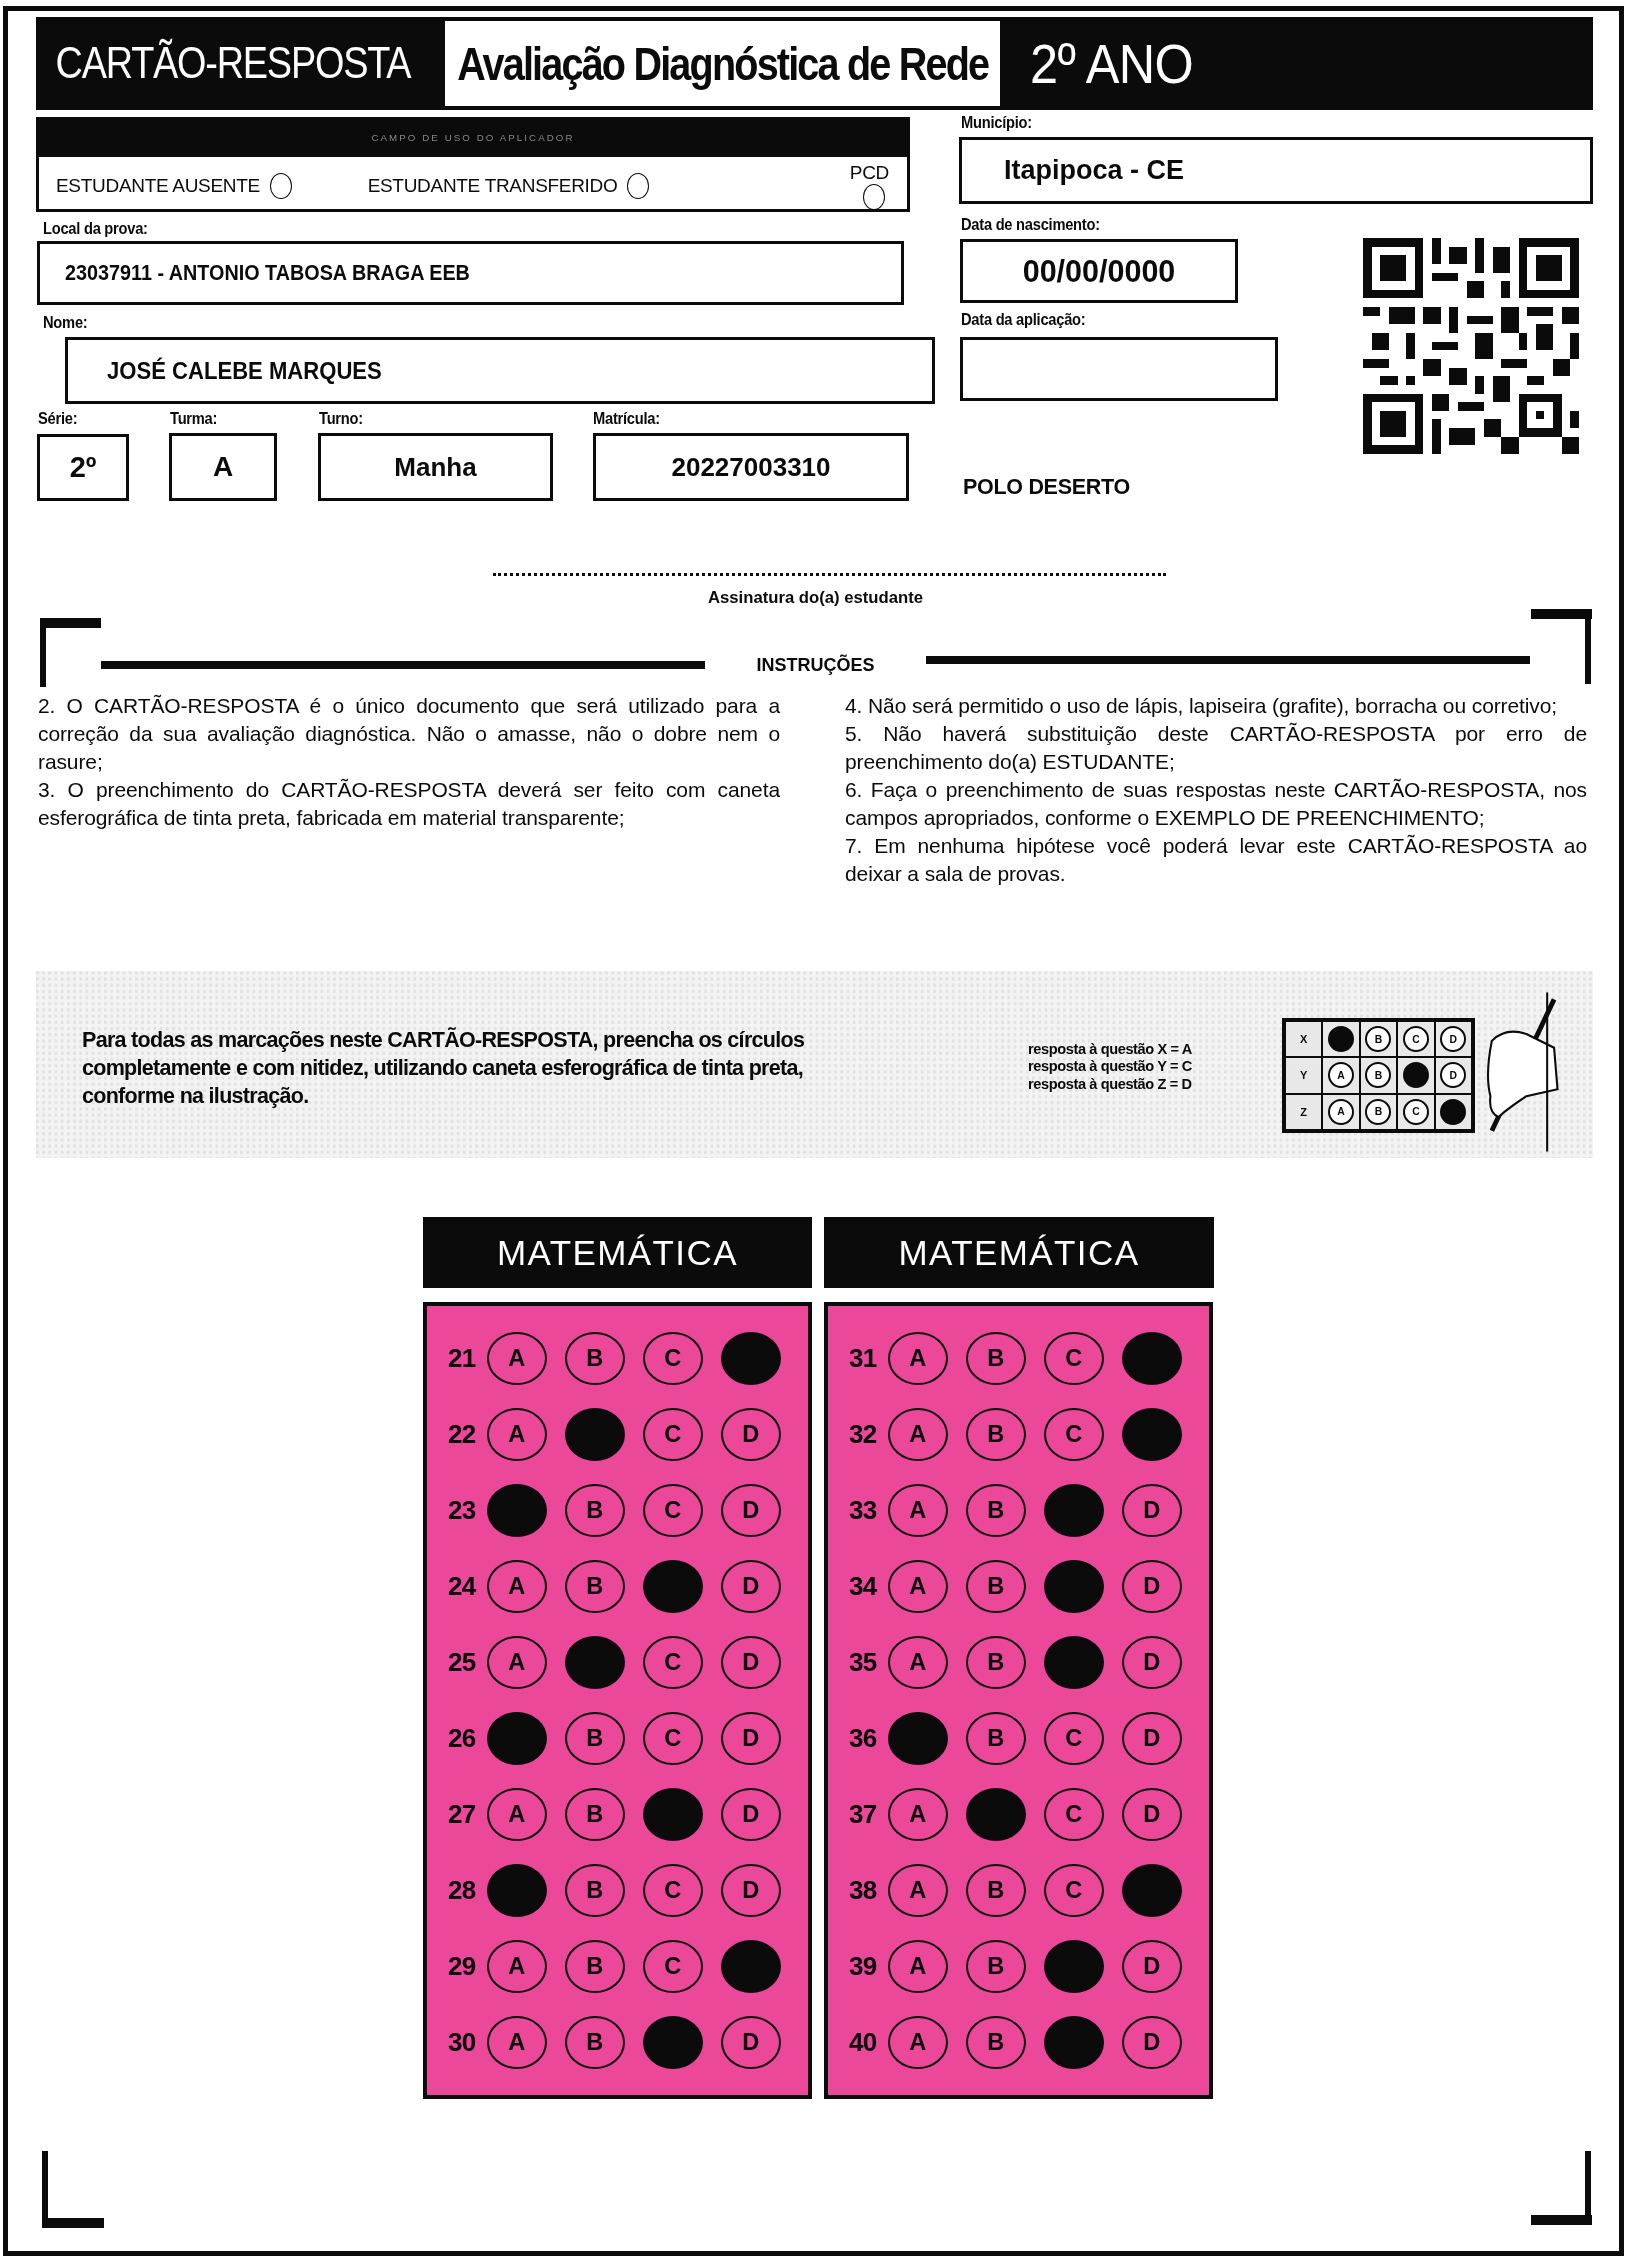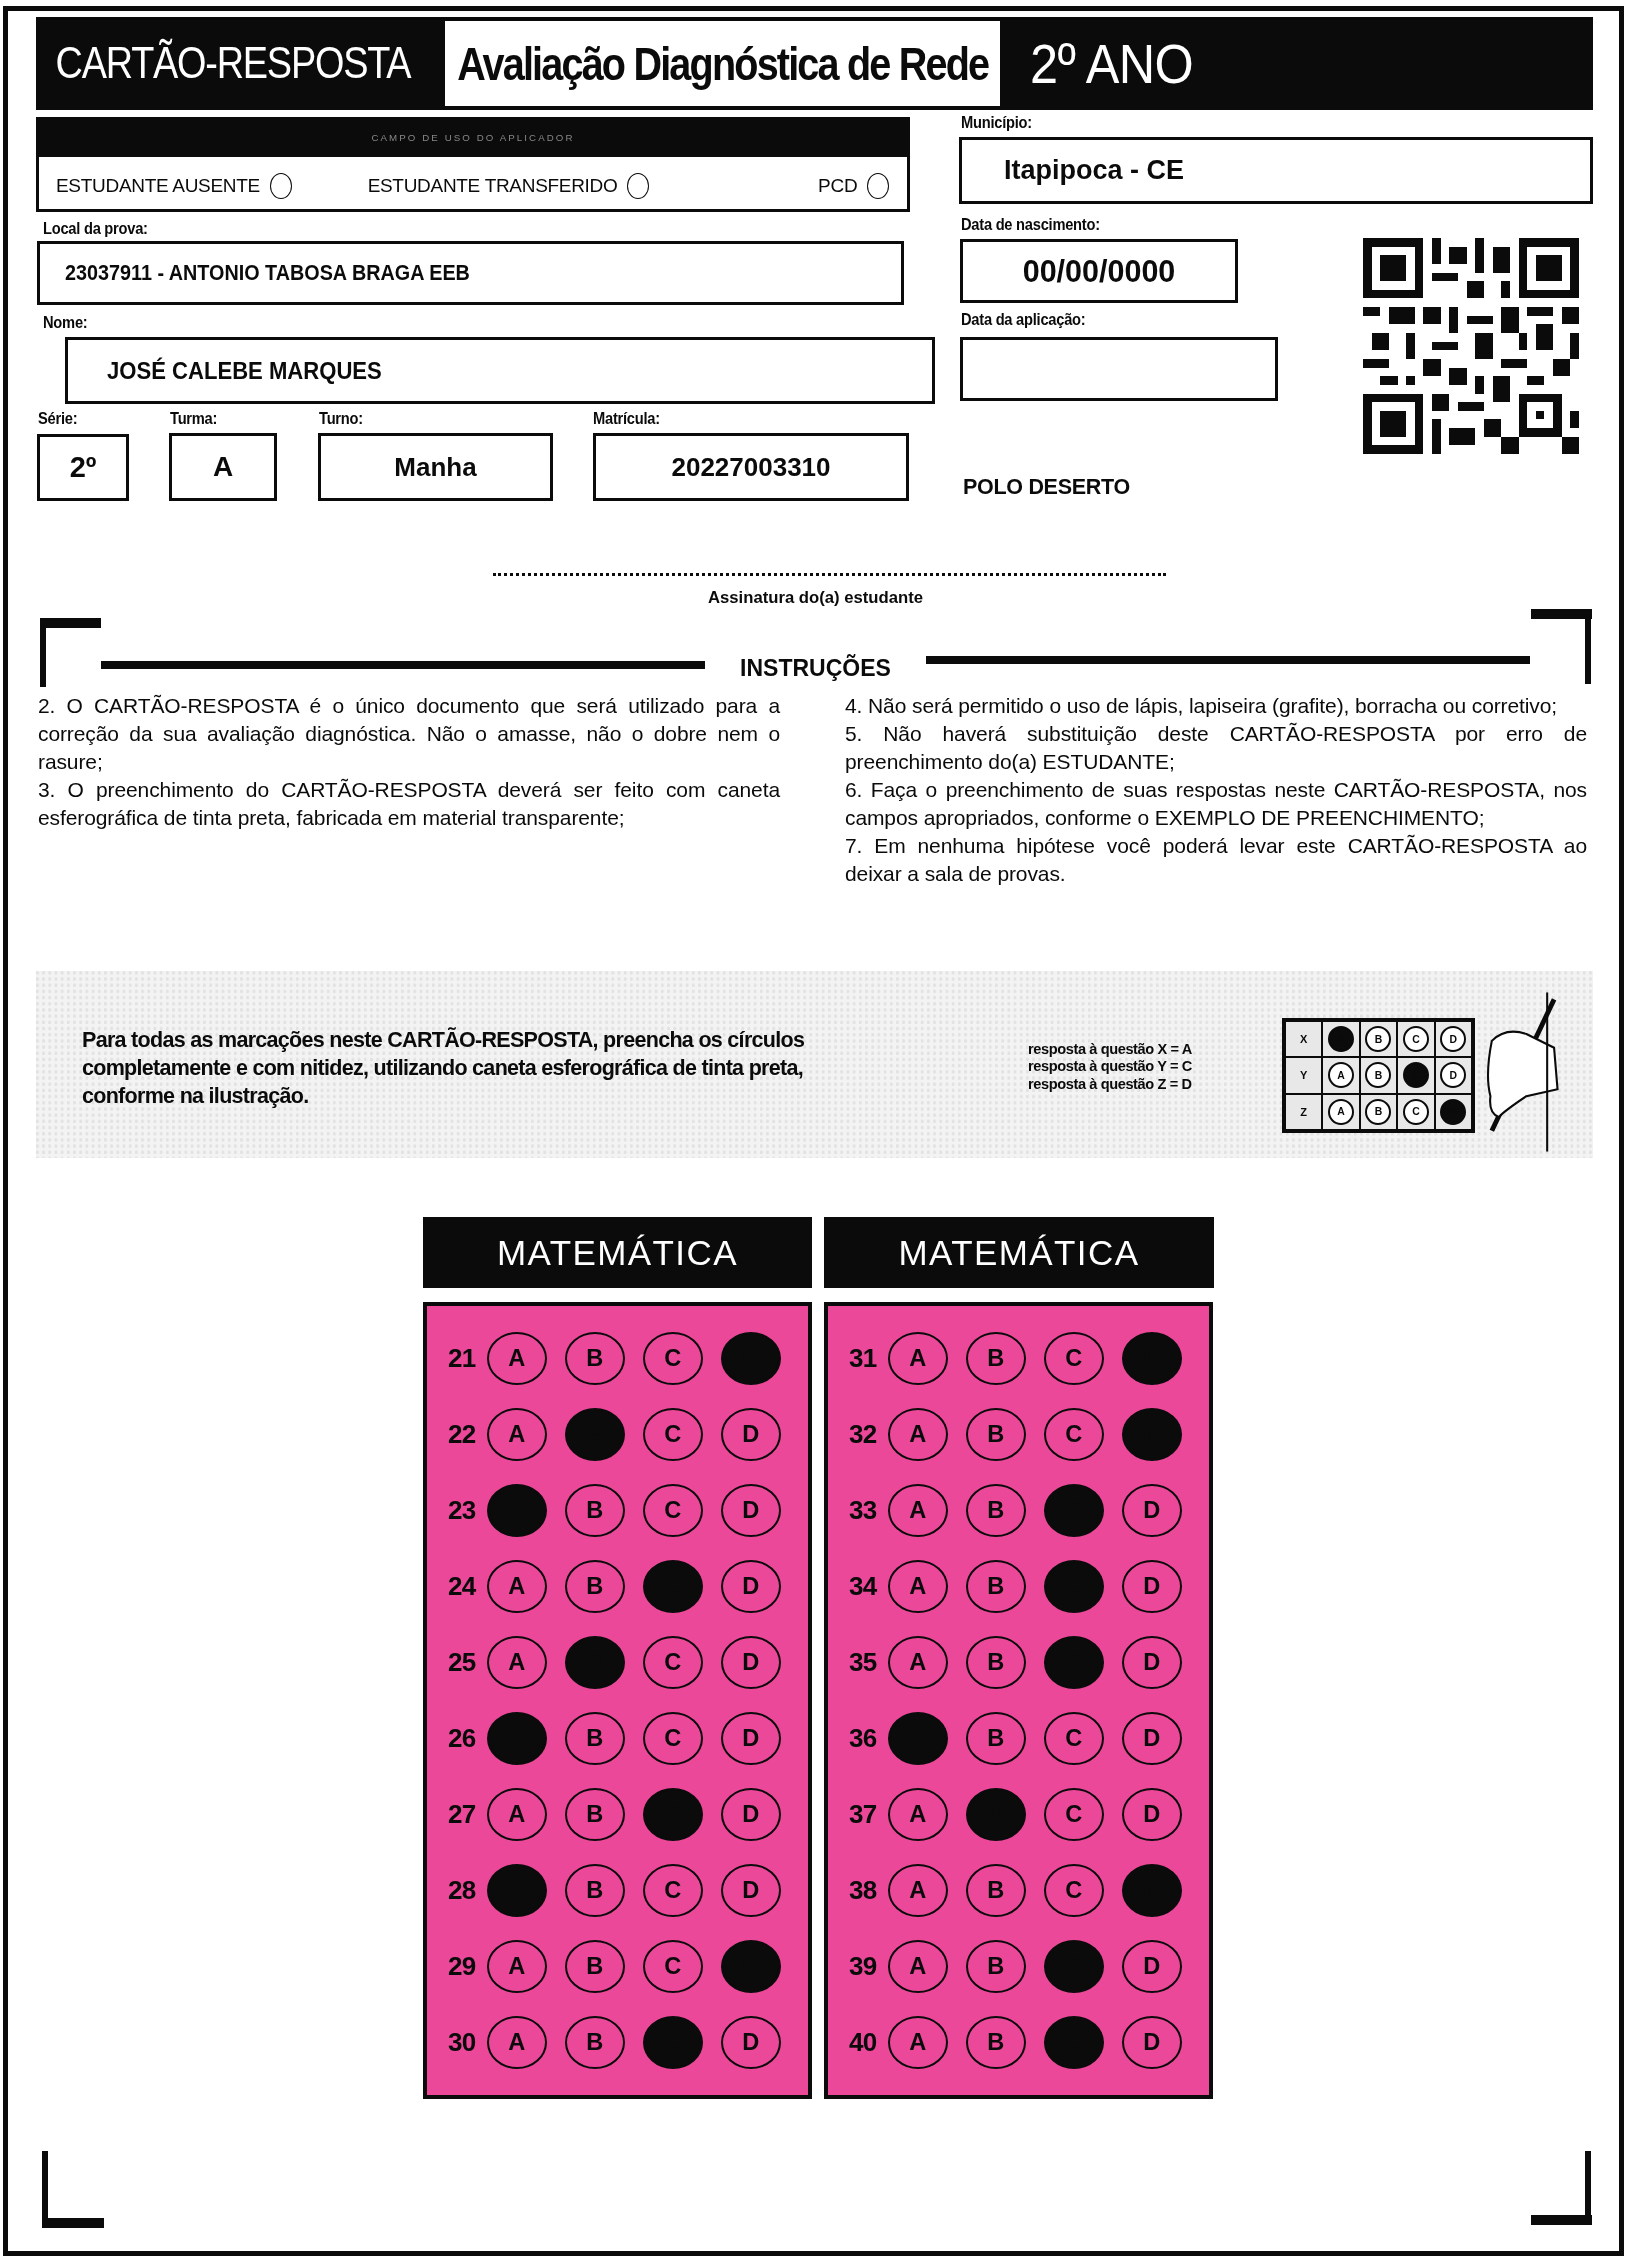--- a/index.html
+++ b/index.html
@@ -26,21 +26,21 @@
   .field { border: 3.5px solid #0b0b0b; background: #fff; display: flex; align-items: center; font-weight: bold; white-space: nowrap; }
 
   
   .sig-line { left: 493px; top: 573px; width: 673px; border-top: 3.5px dotted #0b0b0b; }
   .sig-lbl { left: 0; width: 1631px; top: 588px; text-align: center; font-size: 16.7px; font-weight: bold; }
 
   
   .corner { background: #0b0b0b; }
 
   
-  .instr-title { left: 0; width: 1631px; top: 655px; text-align: center; font-size: 23px; font-weight: bold; letter-spacing: 0; }
+  .instr-title { left: 0; width: 1631px; top: 655px; text-align: center; font-size: 18px; font-weight: bold; letter-spacing: 0; }
   .instr-rule { height: 8.3px; background: #0b0b0b; }
   .instr-col { font-size: 21px; line-height: 28px; text-align: justify; font-weight: 500; letter-spacing: -0.1px; }
   .instr-col p { margin: 0; }
 
   
   .example { left: 36px; top: 971px; width: 1557px; height: 187px; background:
     radial-gradient(circle at 20% 30%, rgba(0,0,0,0.07) 0 1.4px, transparent 2.1px) 0 0/6.2px 6.2px,
     #f3f3f3; }
   .example-text { left: 82px; top: 1026px; width: 805px; font-size: 21.5px; line-height: 28px; font-weight: bold; letter-spacing: -0.7px; }
   .ex-legend { left: 1028px; top: 1041px; font-size: 14.6px; line-height: 17.3px; font-weight: bold; letter-spacing: -0.4px; }
@@ -74,21 +74,21 @@
 <div class="abs app-band">CAMPO DE USO DO APLICADOR</div>
 <div class="abs app-row">
   <div class="app-item" style="margin-right:76px;">
     <span>ESTUDANTE AUSENTE</span>
     <span class="ring"></span>
   </div>
   <div class="app-item">
     <span>ESTUDANTE TRANSFERIDO</span>
     <span class="ring"></span>
   </div>
-  <div class="app-item" style="margin-left:auto; margin-right:7px;">
+  <div class="app-item" style="margin-left:auto; margin-right:7px;flex-direction:column;">
     <span>PCD</span>
     <span class="ring"></span>
   </div>
 </div>
 
 <div class="abs lbl" style="left:43px; top:218px;">Local da prova:</div>
 <div class="abs field" style="left:37px; top:241px; width:867px; height:64px; font-size:21.5px; padding-left:25px;">
   <span style="transform:scaleX(0.92); transform-origin:left center; display:inline-block;">23037911 - ANTONIO TABOSA BRAGA EEB</span>
 </div>
 

